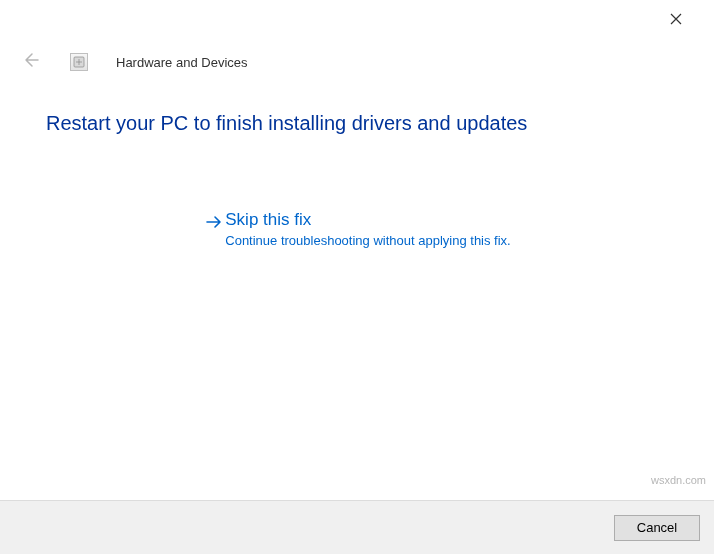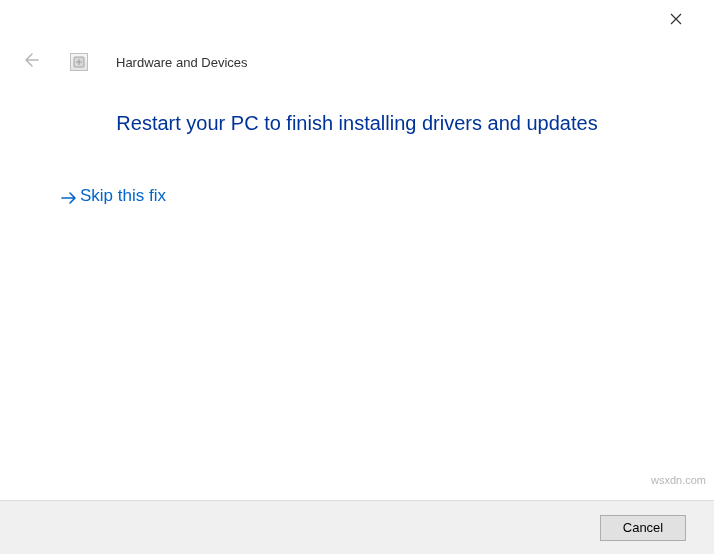--- a/index.html
+++ b/index.html
@@ -61,22 +61,21 @@
       font-size: 13px;
       color: #323232;
     }
     .main {
       padding: 38px 46px 0 46px;
     }
     .heading {
       color: #003399;
       font-size: 20px;
       font-weight: 400;
-      margin-bottom: 44px;
-      text-align: center;
+      margin-bottom: 68px;
     }
     .option-box {
       border: 1px solid #c5dbf2;
       padding: 10px 12px;
       margin-bottom: 8px;
       cursor: pointer;
       display: flex;
       align-items: flex-start;
       gap: 12px;
     }
@@ -105,33 +104,34 @@
       color: #0066cc;
       font-size: 13px;
       margin-top: 2px;
     }
     .option-plain {
       padding: 6px 12px;
       display: flex;
       align-items: flex-start;
       gap: 0;
       cursor: pointer;
+      justify-content: center;
     }
     .footer {
       position: absolute;
       bottom: 0;
       left: 0;
       right: 0;
       height: 54px;
       background: #f0f0f0;
       border-top: 1px solid #dcdcdc;
       display: flex;
       justify-content: flex-end;
       align-items: center;
-      padding-right: 28px;
+      padding-right: 14px;
     }
     .cancel-btn {
       min-width: 86px;
       height: 26px;
       background: #e1e1e1;
       border: 1px solid #adadad;
       font-size: 13px;
       color: #000;
       cursor: pointer;
       font-family: inherit;
@@ -179,20 +179,21 @@
 
 
   <div class="option-plain">
     <div class="arrow-icon">
       <svg viewBox="0 0 18 18">
           <path d="M2 9 H15 M10 4 L15 9 L10 14" stroke="currentColor" stroke-width="1.6" fill="none" stroke-linecap="round" stroke-linejoin="round"></path>
         </svg>
     </div>
     <div class="option-text">
       <span class="option-title">Skip this fix</span>
+      <span class="option-desc">Continue troubleshooting without applying this fix.</span>
     </div>
   </div>
 </div>
 
 <div class="watermark">wsxdn.com</div>
 
 <div class="footer">
   <button class="cancel-btn">Cancel</button>
 </div>
 

